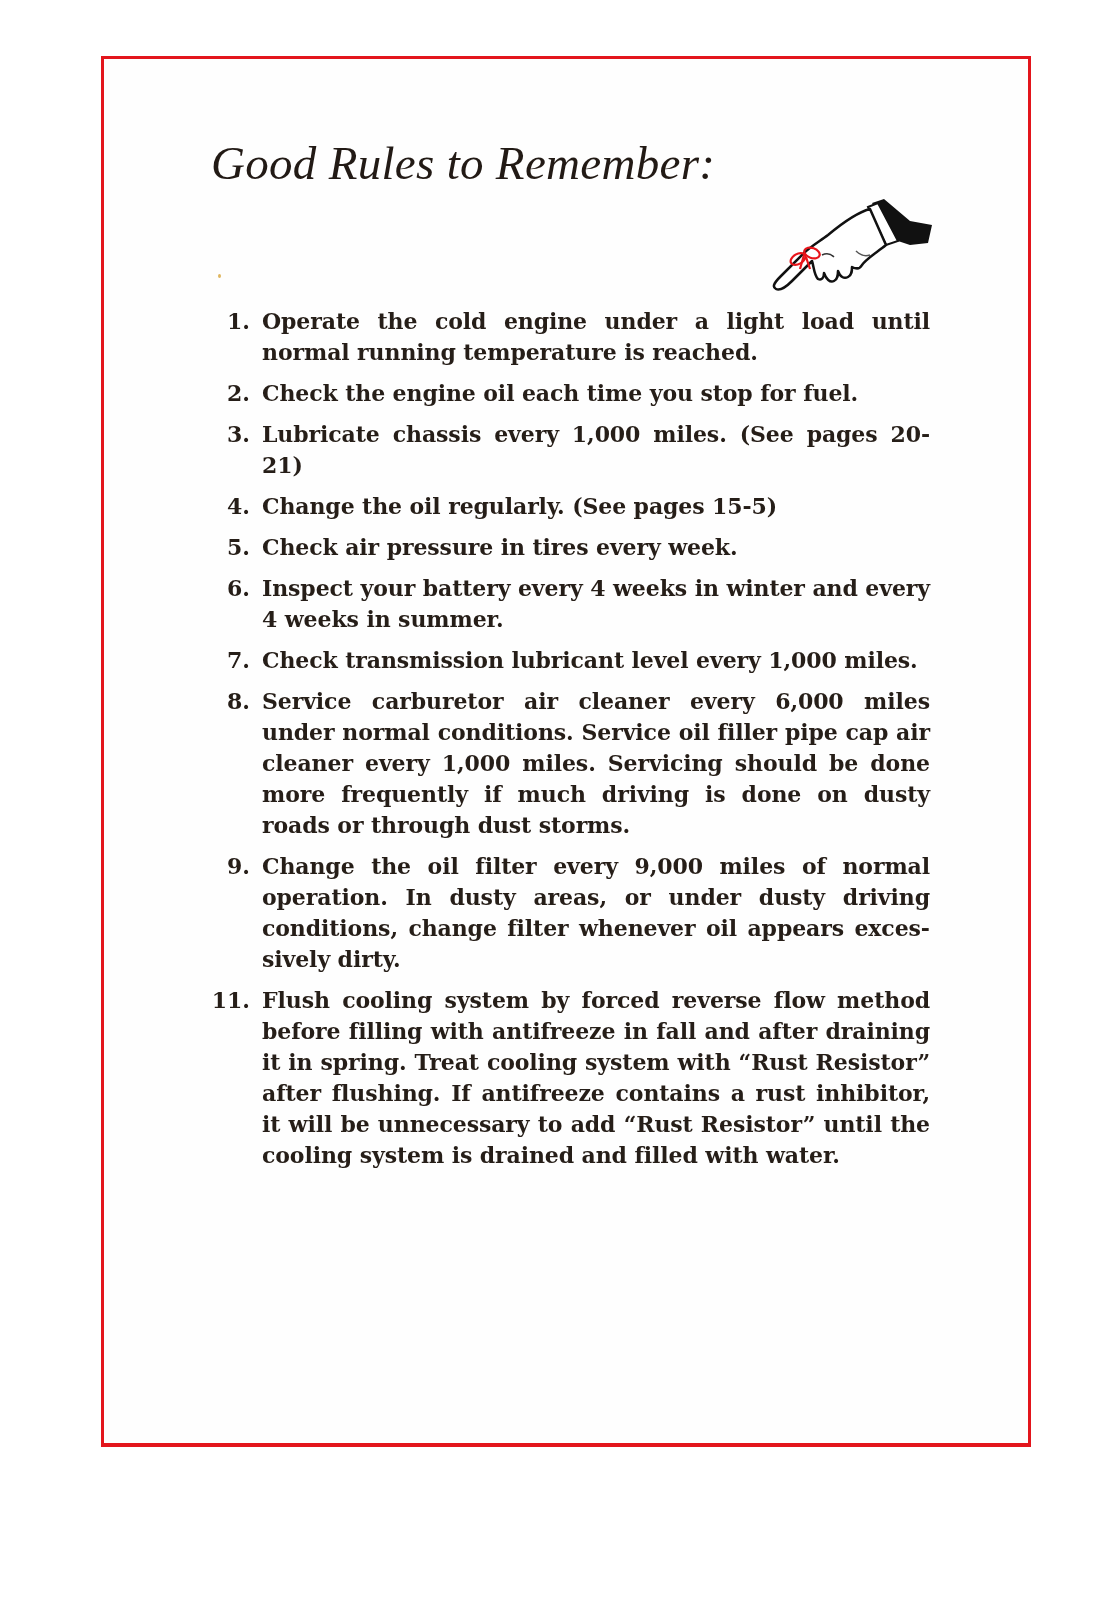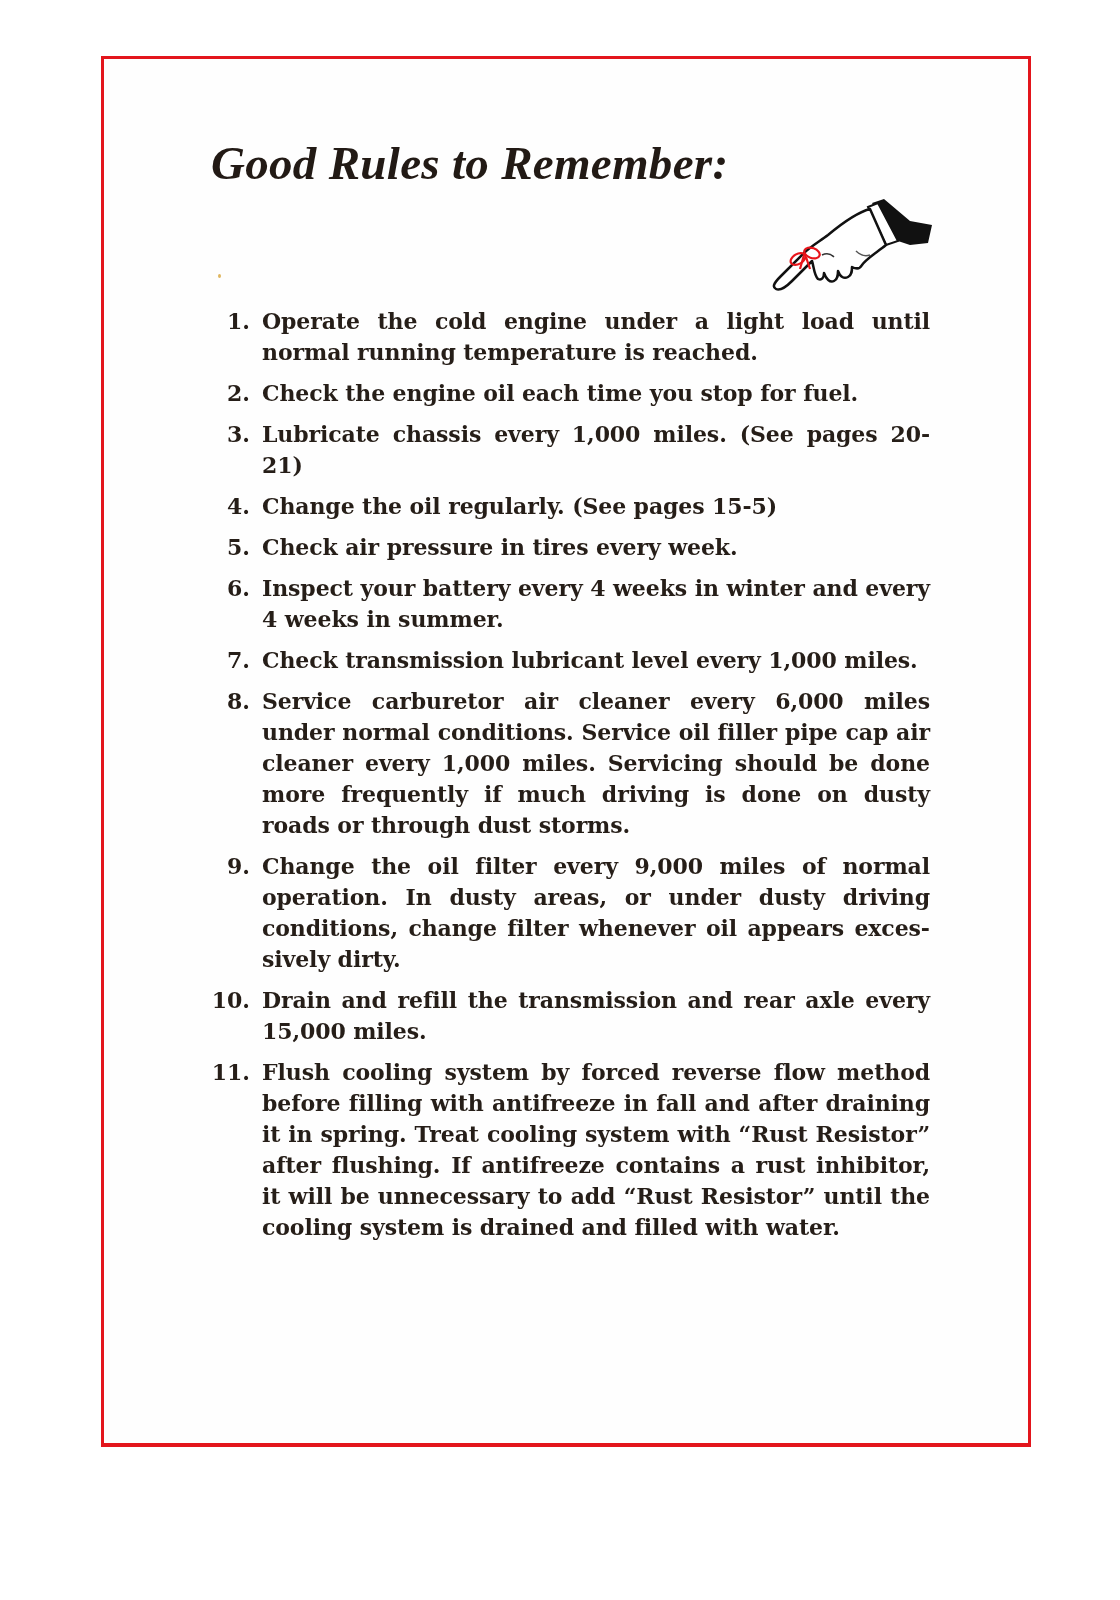--- a/index.html
+++ b/index.html
@@ -27,21 +27,21 @@
       box-sizing: border-box;
       background: #fefefe;
     }
     .page-title {
       position: absolute;
       left: 211px;
       top: 136px;
       margin: 0;
       font-family: "Liberation Serif", "DejaVu Serif", serif;
       font-style: italic;
-      font-weight: bold;
+      font-weight: normal;
       font-size: 47px;
       letter-spacing: 0.3px;
       color: #221a15;
       white-space: nowrap;
     }
     .hand-icon {
       position: absolute;
       left: 760px;
       top: 195px;
       width: 180px;
@@ -148,20 +148,16 @@
   </li>
   <li class="rule-item">
     <span class="rule-num">8.</span>
     <span class="rule-text">Service carburetor air cleaner every 6,000 miles under normal conditions. Service oil filler pipe cap air cleaner every 1,000 miles. Servicing should be done more frequently if much driving is done on dusty roads or through dust storms.</span>
   </li>
   <li class="rule-item">
     <span class="rule-num">9.</span>
     <span class="rule-text">Change the oil filter every 9,000 miles of normal operation. In dusty areas, or under dusty driving conditions, change filter whenever oil appears exces­sively dirty.</span>
   </li>
   <li class="rule-item">
-    <span class="rule-num">10.</span>
-    <span class="rule-text">Drain and refill the transmission and rear axle every 15,000 miles.</span>
-  </li>
-  <li class="rule-item">
     <span class="rule-num">11.</span>
     <span class="rule-text">Flush cooling system by forced reverse flow method before filling with antifreeze in fall and after drain­ing it in spring. Treat cooling system with “Rust Resistor” after flushing. If antifreeze contains a rust inhibitor, it will be unnecessary to add “Rust Re­sistor” until the cooling system is drained and filled with water.</span>
   </li>
 </ol>
 
 </body></html>

